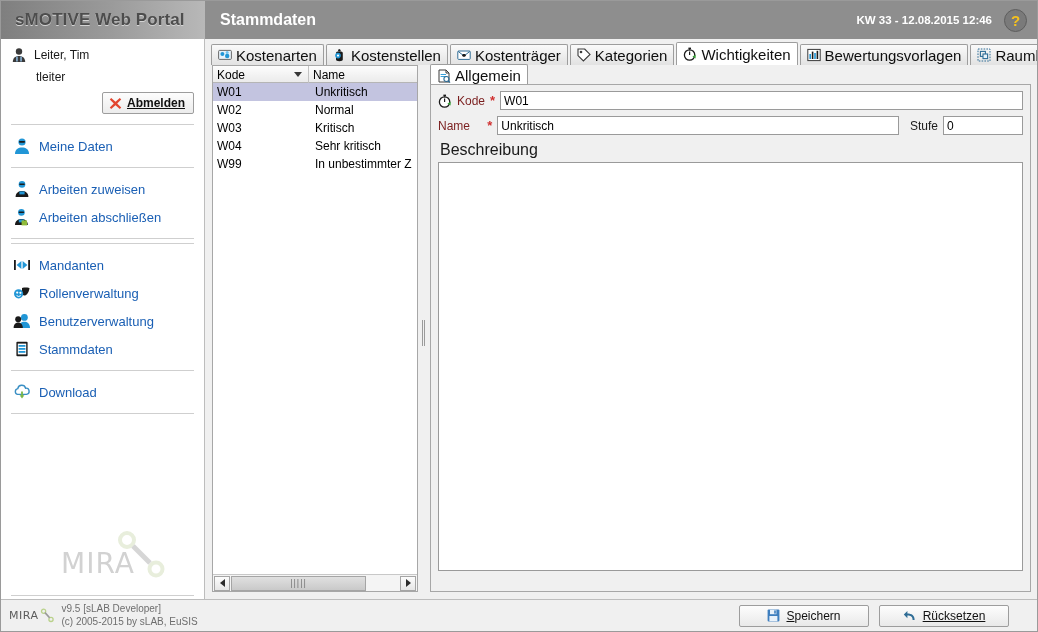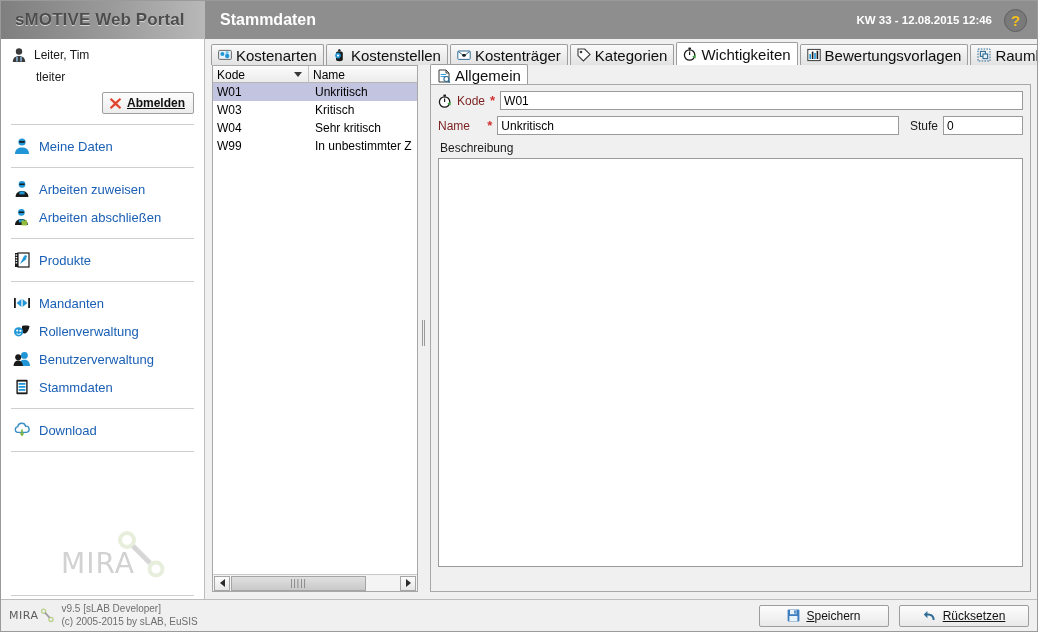--- a/index.html
+++ b/index.html
@@ -263,21 +263,21 @@
     height: 19px;
     font-size: 12px;
     font-family: "Liberation Sans", sans-serif;
     padding: 0 3px;
     color: #000;
     outline: none;
   }
   #kode-input { width: 530px; }
   #name-input { width: 417px; }
   #stufe-input { width: 80px; }
-  #desc-label { font-size: 12px; color: #1a1a1a; margin: 4px 0 3px 2px; }
+  #desc-label { font-size: 16px; color: #1a1a1a; margin: 4px 0 3px 2px; }
   #desc-area {
     width: 585px; height: 409px;
     border: 1px solid #9a9a9a;
     background: #ffffff;
     resize: none;
     font-size: 12px;
     font-family: "Liberation Sans", sans-serif;
     padding: 3px;
     outline: none;
   }
@@ -289,21 +289,21 @@
     background: #f0f0f0;
     border-top: 1px solid #bdbdbd;
     display: flex; align-items: center;
   }
   #footer-left { width: 204px; display: flex; align-items: center; gap: 6px; padding-left: 8px; }
   #mira-small { font-size: 11px; color: #5c5c5c; font-family: "DejaVu Sans", sans-serif; letter-spacing: 0.5px; }
   #version-lines { display: flex; flex-direction: column; line-height: 1.25; }
   .vline { font-size: 10px; color: #6e6e6e; white-space: nowrap; }
   #footer-right {
     flex: 1; display: flex; align-items: center; justify-content: flex-end;
-    gap: 10px; padding-right: 8px;
+    gap: 10px; padding-right: 28px;
   }
   .fbtn {
     display: inline-flex; align-items: center; justify-content: center; gap: 6px;
     min-width: 130px; height: 22px;
     background: linear-gradient(to bottom, #fdfdfd, #e9e9e9);
     border: 1px solid #9d9d9d;
     border-radius: 2px;
     font-size: 12px; color: #111;
     cursor: pointer;
     padding: 0 10px;
@@ -395,37 +395,20 @@
             <rect x="5.8" y="11.4" width="5.2" height="3" fill="#2196d6"></rect>
             <rect x="8.6" y="12.4" width="5.4" height="5" fill="#8fbb3a"></rect>
           </svg>
         </span>
         <span class="navlabel">Arbeiten abschließen</span>
       </div>
     </div>
 
     <div class="hsep"></div>
 
-    <div class="navgroup">
-      <div class="navitem">
-        <span class="navicon">
-          <svg width="18" height="18" viewBox="0 0 18 18">
-            <rect x="2" y="2" width="3" height="14" fill="#1a1a1a"></rect>
-            <rect x="2.6" y="3.4" width="1.8" height="1.3" fill="#fff"></rect>
-            <rect x="2.6" y="6" width="1.8" height="1.3" fill="#fff"></rect>
-            <rect x="2.6" y="8.6" width="1.8" height="1.3" fill="#fff"></rect>
-            <rect x="2.6" y="11.2" width="1.8" height="1.3" fill="#fff"></rect>
-            <rect x="5" y="2" width="11" height="14" fill="#fff" stroke="#1a1a1a" stroke-width="1.2"></rect>
-            <path d="M7 13 L11 5 L13.6 8 Z" fill="#2196d6"></path>
-            <circle cx="12.5" cy="5.6" r="1.4" fill="#2196d6"></circle>
-          </svg>
-        </span>
-        <span class="navlabel">Produkte</span>
-      </div>
-    </div>
 
     <div class="hsep"></div>
 
     <div class="navgroup">
       <div class="navitem">
         <span class="navicon">
           <svg width="18" height="18" viewBox="0 0 18 18">
             <rect x="1" y="4" width="1.8" height="10" fill="#1a1a1a"></rect>
             <rect x="15.2" y="4" width="1.8" height="10" fill="#1a1a1a"></rect>
             <path d="M8.4 5 L8.4 13 L3.6 9 Z" fill="#2196d6"></path>
@@ -600,20 +583,24 @@
         </div>
         <div class="gh-cell c2">
           <span>Name</span>
         </div>
       </div>
 
       <div id="grid-rows">
         <div class="grow sel">
           <span class="cell1">W01</span>
           <span class="cell2">Unkritisch</span>
+        </div>
+        <div class="grow">
+          <span class="cell1">W02</span>
+          <span class="cell2">Normal</span>
         </div>
         <div class="grow">
           <span class="cell1">W03</span>
           <span class="cell2">Kritisch</span>
         </div>
         <div class="grow">
           <span class="cell1">W04</span>
           <span class="cell2">Sehr kritisch</span>
         </div>
         <div class="grow">

